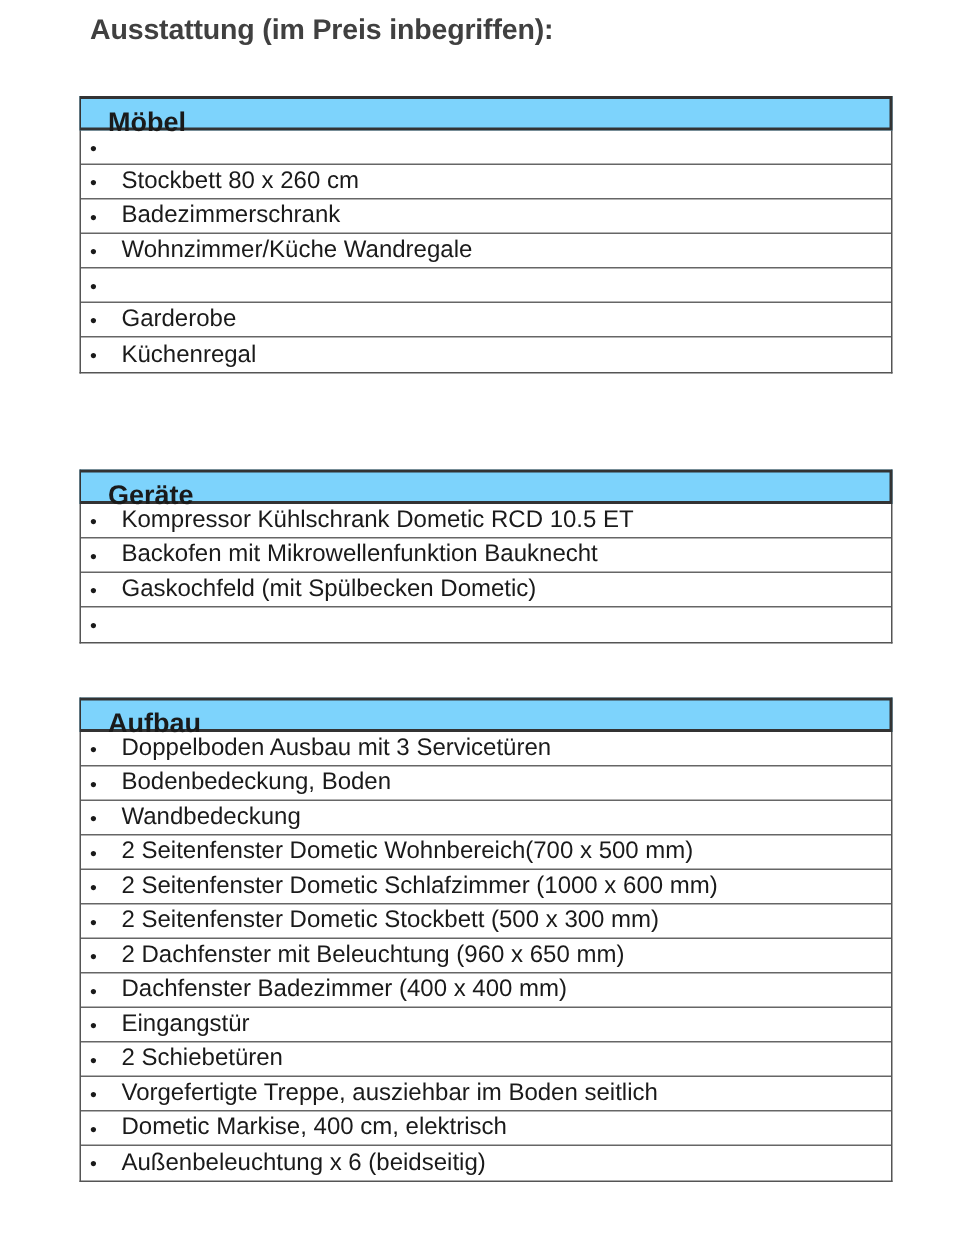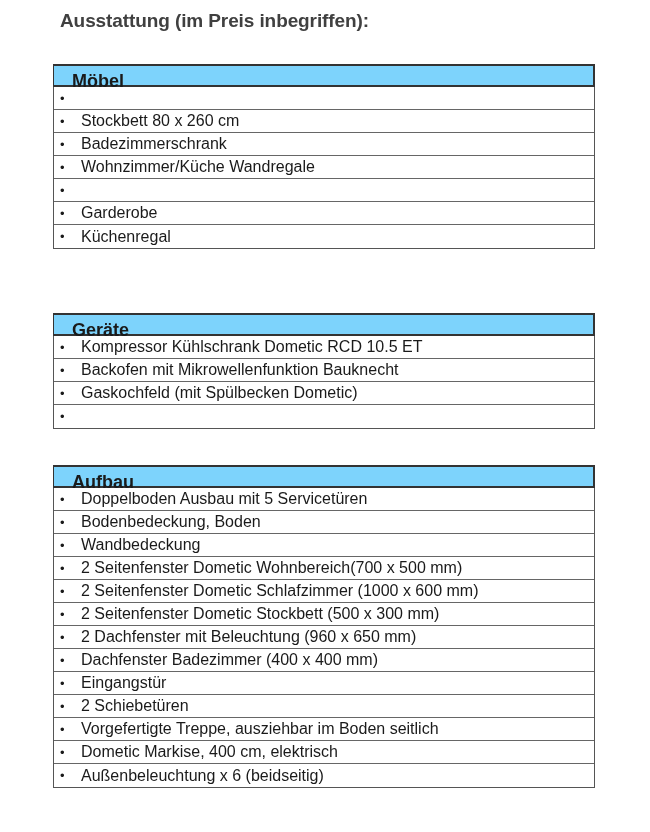--- a/index.html
+++ b/index.html
@@ -93,21 +93,21 @@
     </div>
   <div class="row">
       <span class="bullet">•</span>
     </div>
 </div>
 
 <div class="section" style="top:465px;">
   <div class="section-header">Aufbau</div>
   <div class="row">
       <span class="bullet">•</span>
-      <span class="item-text">Doppelboden Ausbau mit 5 Servicetüren</span>
+      <span class="item-text">Doppelboden Ausbau mit 3 Servicetüren</span>
     </div>
   <div class="row">
       <span class="bullet">•</span>
       <span class="item-text">Bodenbedeckung, Boden</span>
     </div>
   <div class="row">
       <span class="bullet">•</span>
       <span class="item-text">Wandbedeckung</span>
     </div>
   <div class="row">

